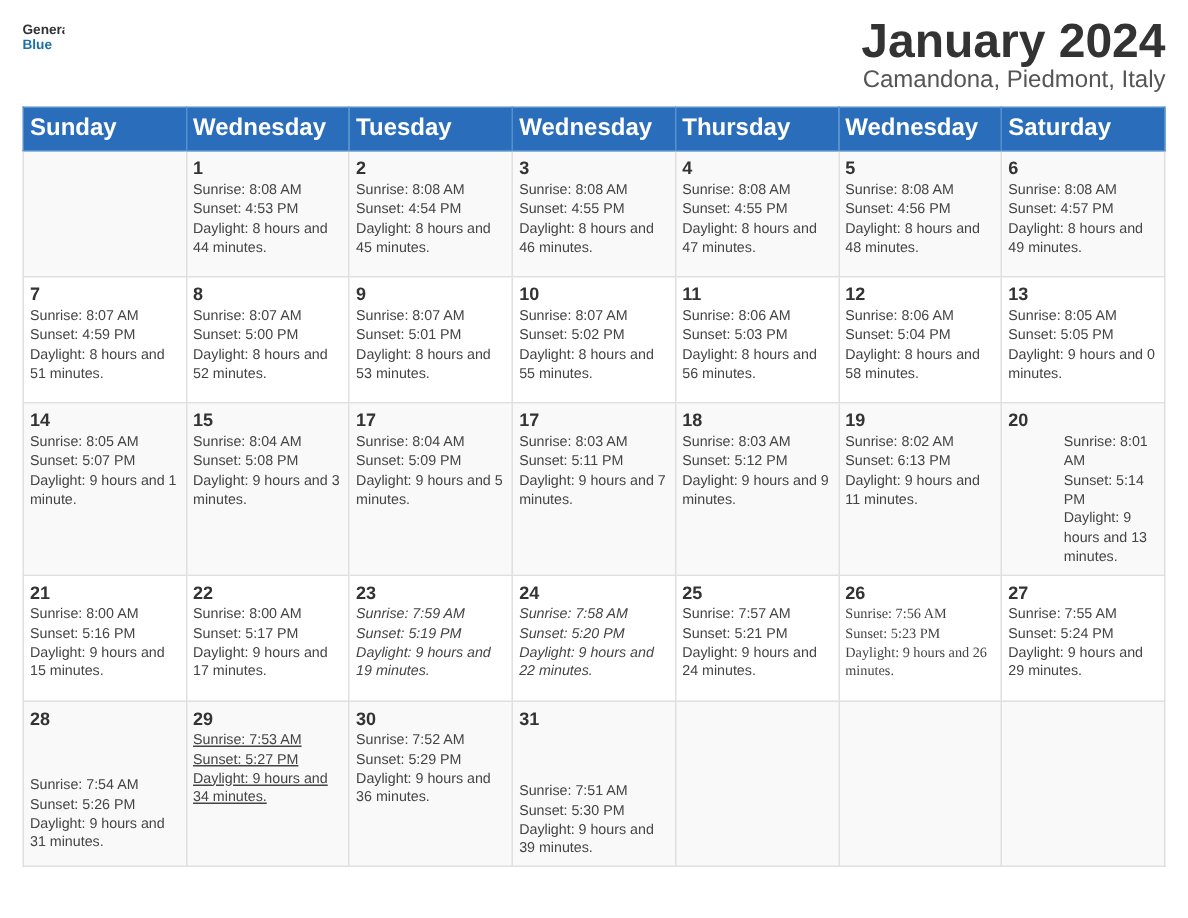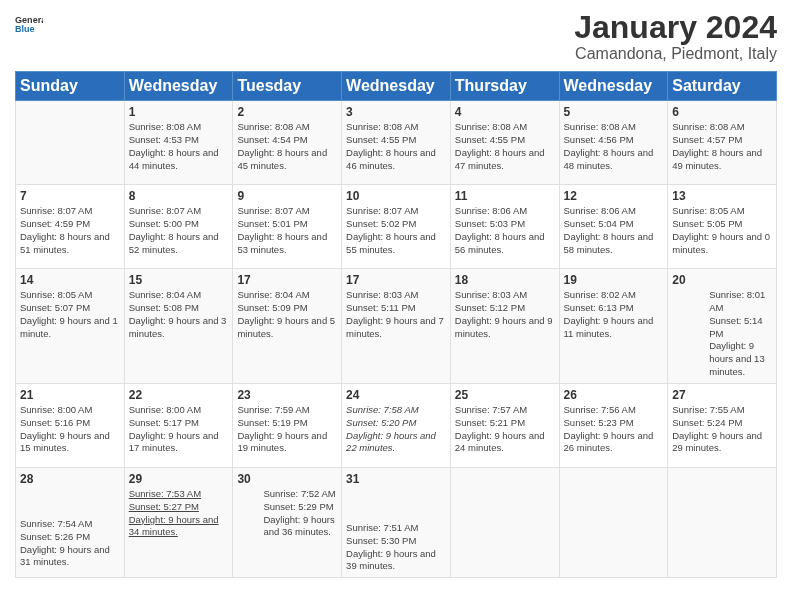--- a/index.html
+++ b/index.html
@@ -257,39 +257,39 @@
 Daylight: 9 hours and 15 minutes.</div>
           </td>
           <td>
             <span class="day-number">22</span>
             <div class="day-info" style="white-space: pre-line;">Sunrise: 8:00 AM
 Sunset: 5:17 PM
 Daylight: 9 hours and 17 minutes.</div>
           </td>
           <td>
             <span class="day-number">23</span>
-            <div class="day-info" style="white-space: pre-line;">Sunrise: 7:59 AM
+            <div class="day-info" style="white-space: pre-line; font-style: italic;">Sunrise: 7:59 AM
 Sunset: 5:19 PM
 Daylight: 9 hours and 19 minutes.</div>
           </td>
           <td>
             <span class="day-number">24</span>
             <div class="day-info" style="white-space: pre-line; font-style: italic;">Sunrise: 7:58 AM
 Sunset: 5:20 PM
 Daylight: 9 hours and 22 minutes.</div>
           </td>
           <td>
             <span class="day-number">25</span>
             <div class="day-info" style="white-space: pre-line;">Sunrise: 7:57 AM
 Sunset: 5:21 PM
 Daylight: 9 hours and 24 minutes.</div>
           </td>
           <td>
             <span class="day-number">26</span>
-            <div class="day-info" style="white-space: pre-line;">Sunrise: 7:56 AM
+            <div class="day-info" style="white-space: pre-line; font-family: Liberation Serif, serif;">Sunrise: 7:56 AM
 Sunset: 5:23 PM
 Daylight: 9 hours and 26 minutes.</div>
           </td>
           <td>
             <span class="day-number">27</span>
             <div class="day-info" style="white-space: pre-line;">Sunrise: 7:55 AM
 Sunset: 5:24 PM
 Daylight: 9 hours and 29 minutes.</div>
           </td>
         </tr>
@@ -301,21 +301,21 @@
 Daylight: 9 hours and 31 minutes.</div>
           </td>
           <td>
             <span class="day-number">29</span>
             <div class="day-info" style="white-space: pre-line; text-decoration: underline;">Sunrise: 7:53 AM
 Sunset: 5:27 PM
 Daylight: 9 hours and 34 minutes.</div>
           </td>
           <td>
             <span class="day-number">30</span>
-            <div class="day-info" style="white-space: pre-line; margin-left: 26px;">Sunrise: 7:52 AM
+            <div class="day-info" style="white-space: pre-line;">Sunrise: 7:52 AM
 Sunset: 5:29 PM
 Daylight: 9 hours and 36 minutes.</div>
           </td>
           <td>
             <span class="day-number">31</span>
             <div class="day-info" style="white-space: pre-line; margin-top: 36px;">Sunrise: 7:51 AM
 Sunset: 5:30 PM
 Daylight: 9 hours and 39 minutes.</div>
           </td>
           <td class="empty"></td>

